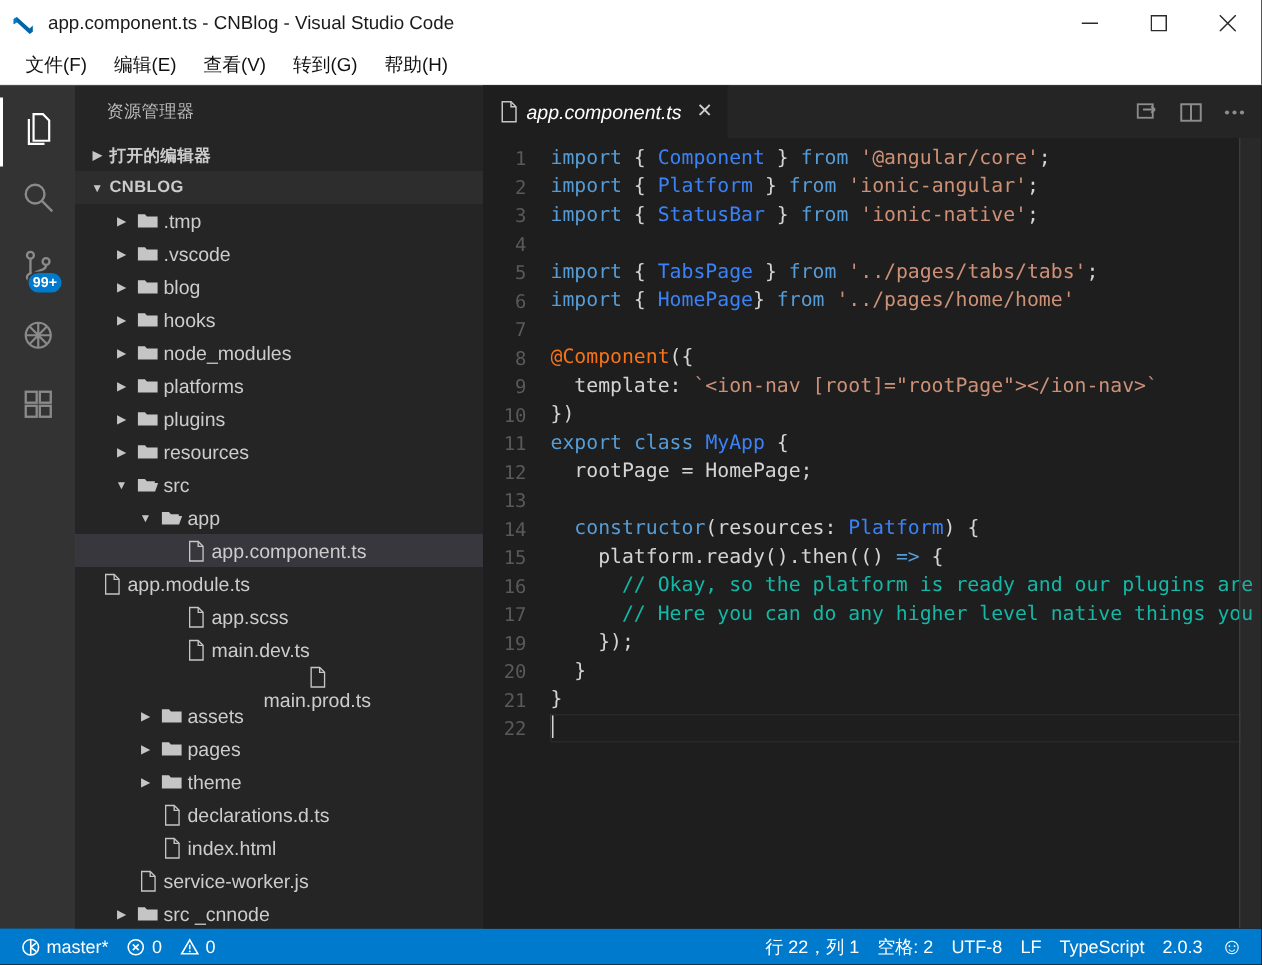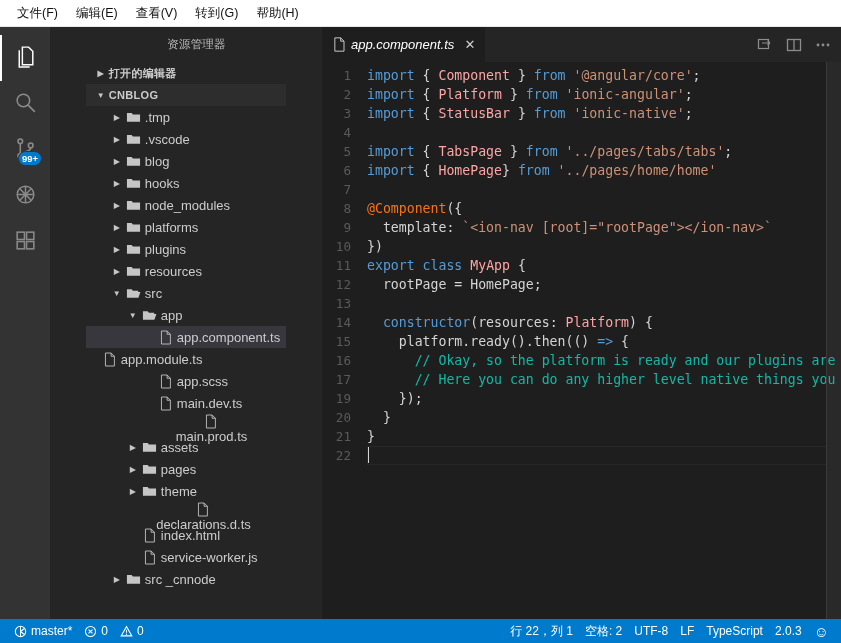--- a/index.html
+++ b/index.html
@@ -91,21 +91,20 @@
     padding: 0 3px;
     border: 1px solid #333;
   }
 
   
   .sidebar {
     width: 272px; min-width: 272px;
     background: #252526;
     display: flex; flex-direction: column;
     position: relative;
-    align-items: center;
   }
   .sb-header {
     height: 35px; min-height: 35px;
     display: flex; align-items: center;
     padding-left: 21px;
     font-size: 11.5px;
     color: #bbbbbb;
     letter-spacing: .2px;
   }
   .sb-tree { flex: 1; overflow: hidden; position: relative; }
@@ -215,21 +214,21 @@
     background: #d4d4d4;
     vertical-align: -3px;
   }
 
   
   .t-kw   { color: #569cd6; }
   .t-str  { color: #ce9178; }
   .t-cmt  { color: #14b8a6; }
   .t-dec  { color: #f97316; }
   .t-plain{ color: #d4d4d4; }
-  .t-cls  { color: #fca5a5; }
+  .t-cls  { color: #3b82f6; }
 
   .scrollbar {
     position: absolute; top: 0; right: 0;
     width: 14px; height: 100%;
     background: transparent;
   }
   .scroll-thumb {
     position: absolute; top: 0; left: 0;
     width: 14px; height: 100%;
     background: rgba(121,121,121,0.12);
@@ -254,20 +253,46 @@
     padding: 0 6px; height: 16px;
     white-space: nowrap;
   }
   .si .gl { margin-right: 4px; display: flex; align-items: center; }
 </style>
 </head>
 <body>
 
 <div id="app">
 
+  <div class="titlebar">
+    <div class="tb-icon">
+      <svg width="17" height="17" viewBox="0 0 24 24">
+        <path d="M3 8 L6 6 L18 17 L21 14 L21 20 L18 22 L6 11 L3 13 Z" fill="#0065a9"></path>
+        <path d="M6 6 L3 8 L3 13 L6 11 Z" fill="#007acc"></path>
+      </svg>
+    </div>
+    <div class="tb-title">app.component.ts - CNBlog - Visual Studio Code</div>
+    <div class="win-controls">
+      <div class="win-btn">
+        <svg width="11" height="11" viewBox="0 0 11 11">
+            <rect x="0" y="5" width="11" height="1" fill="currentColor"></rect>
+          </svg>
+      </div>
+      <div class="win-btn">
+        <svg width="11" height="11" viewBox="0 0 11 11">
+            <rect x="0.5" y="0.5" width="10" height="10" fill="none" stroke="currentColor"></rect>
+          </svg>
+      </div>
+      <div class="win-btn close">
+        <svg width="11" height="11" viewBox="0 0 11 11">
+            <path d="M0 0 L11 11 M11 0 L0 11" stroke="currentColor" fill="none"></path>
+          </svg>
+      </div>
+    </div>
+  </div>
 
   <div class="menubar">
     <div class="menu-item">文件(F)</div>
     <div class="menu-item">编辑(E)</div>
     <div class="menu-item">查看(V)</div>
     <div class="menu-item">转到(G)</div>
     <div class="menu-item">帮助(H)</div>
   </div>
 
   <div class="body">
@@ -491,41 +516,41 @@
           </div>
           <div class="row" style="padding-left: 40px;">
             <span class="twisty">▶</span>
             <span class="ficon">
               <svg width="15" height="14" viewBox="0 0 16 14">
                 <path d="M1 2.6 H6 L7.4 4.2 H15 V12 H1 Z" fill="#c5c5c5"></path>
               </svg>
             </span>
             <span class="rlabel">theme</span>
           </div>
-          <div class="row" style="padding-left: 40px; flex-direction: column;">
+          <div class="row" style="padding-left: 40px;">
             <span class="twisty empty"></span>
             <span class="ficon">
               <svg width="13" height="15" viewBox="0 0 16 18" fill="none">
                 <path d="M3 1 H10 L14 5 V17 H3 Z" stroke="#c5c5c5" stroke-width="1.1"></path>
                 <path d="M10 1 V5 H14" stroke="#c5c5c5" stroke-width="1.1"></path>
               </svg>
             </span>
             <span class="rlabel">declarations.d.ts</span>
           </div>
           <div class="row" style="padding-left: 40px;">
             <span class="twisty empty"></span>
             <span class="ficon">
               <svg width="13" height="15" viewBox="0 0 16 18" fill="none">
                 <path d="M3 1 H10 L14 5 V17 H3 Z" stroke="#c5c5c5" stroke-width="1.1"></path>
                 <path d="M10 1 V5 H14" stroke="#c5c5c5" stroke-width="1.1"></path>
               </svg>
             </span>
             <span class="rlabel">index.html</span>
           </div>
-          <div class="row" style="padding-left: 40px;">
+          <div class="row" style="padding-left: 24px;">
             <span class="twisty empty"></span>
             <span class="ficon">
               <svg width="13" height="15" viewBox="0 0 16 18" fill="none">
                 <path d="M3 1 H10 L14 5 V17 H3 Z" stroke="#c5c5c5" stroke-width="1.1"></path>
                 <path d="M10 1 V5 H14" stroke="#c5c5c5" stroke-width="1.1"></path>
               </svg>
             </span>
             <span class="rlabel">service-worker.js</span>
           </div>
           <div class="row" style="padding-left: 24px;">

